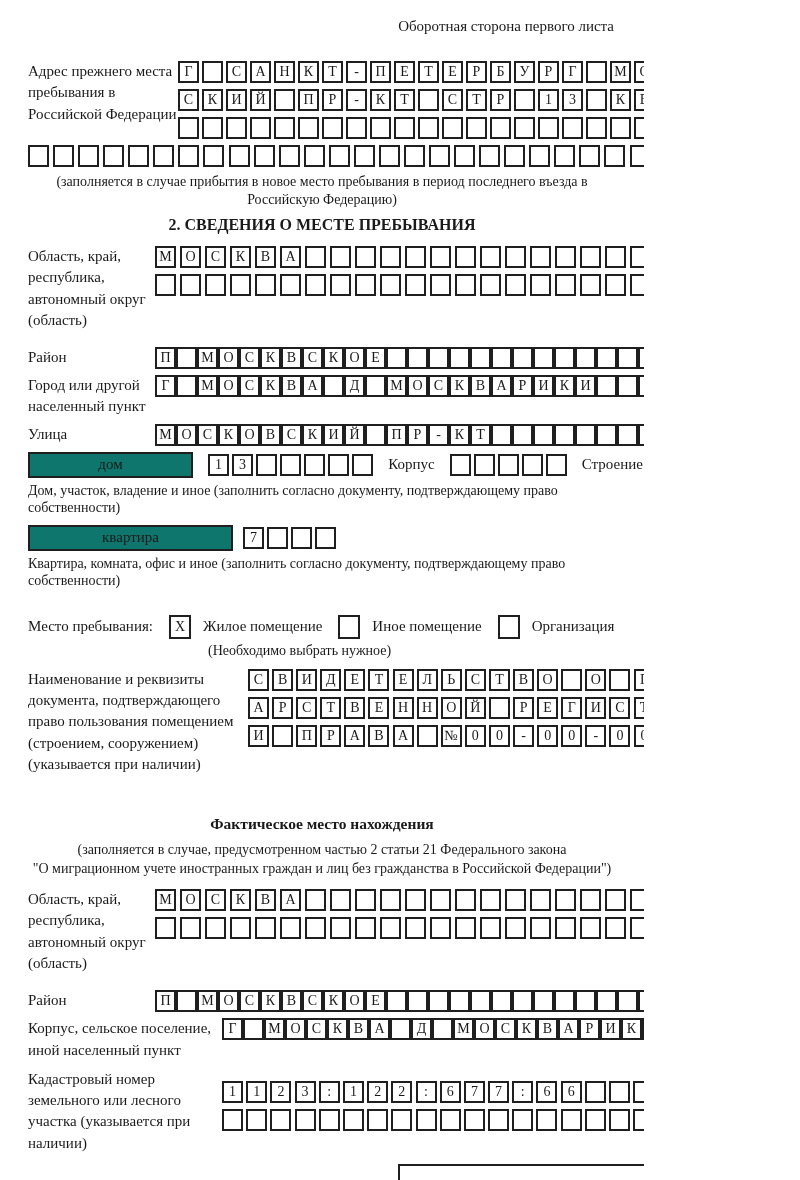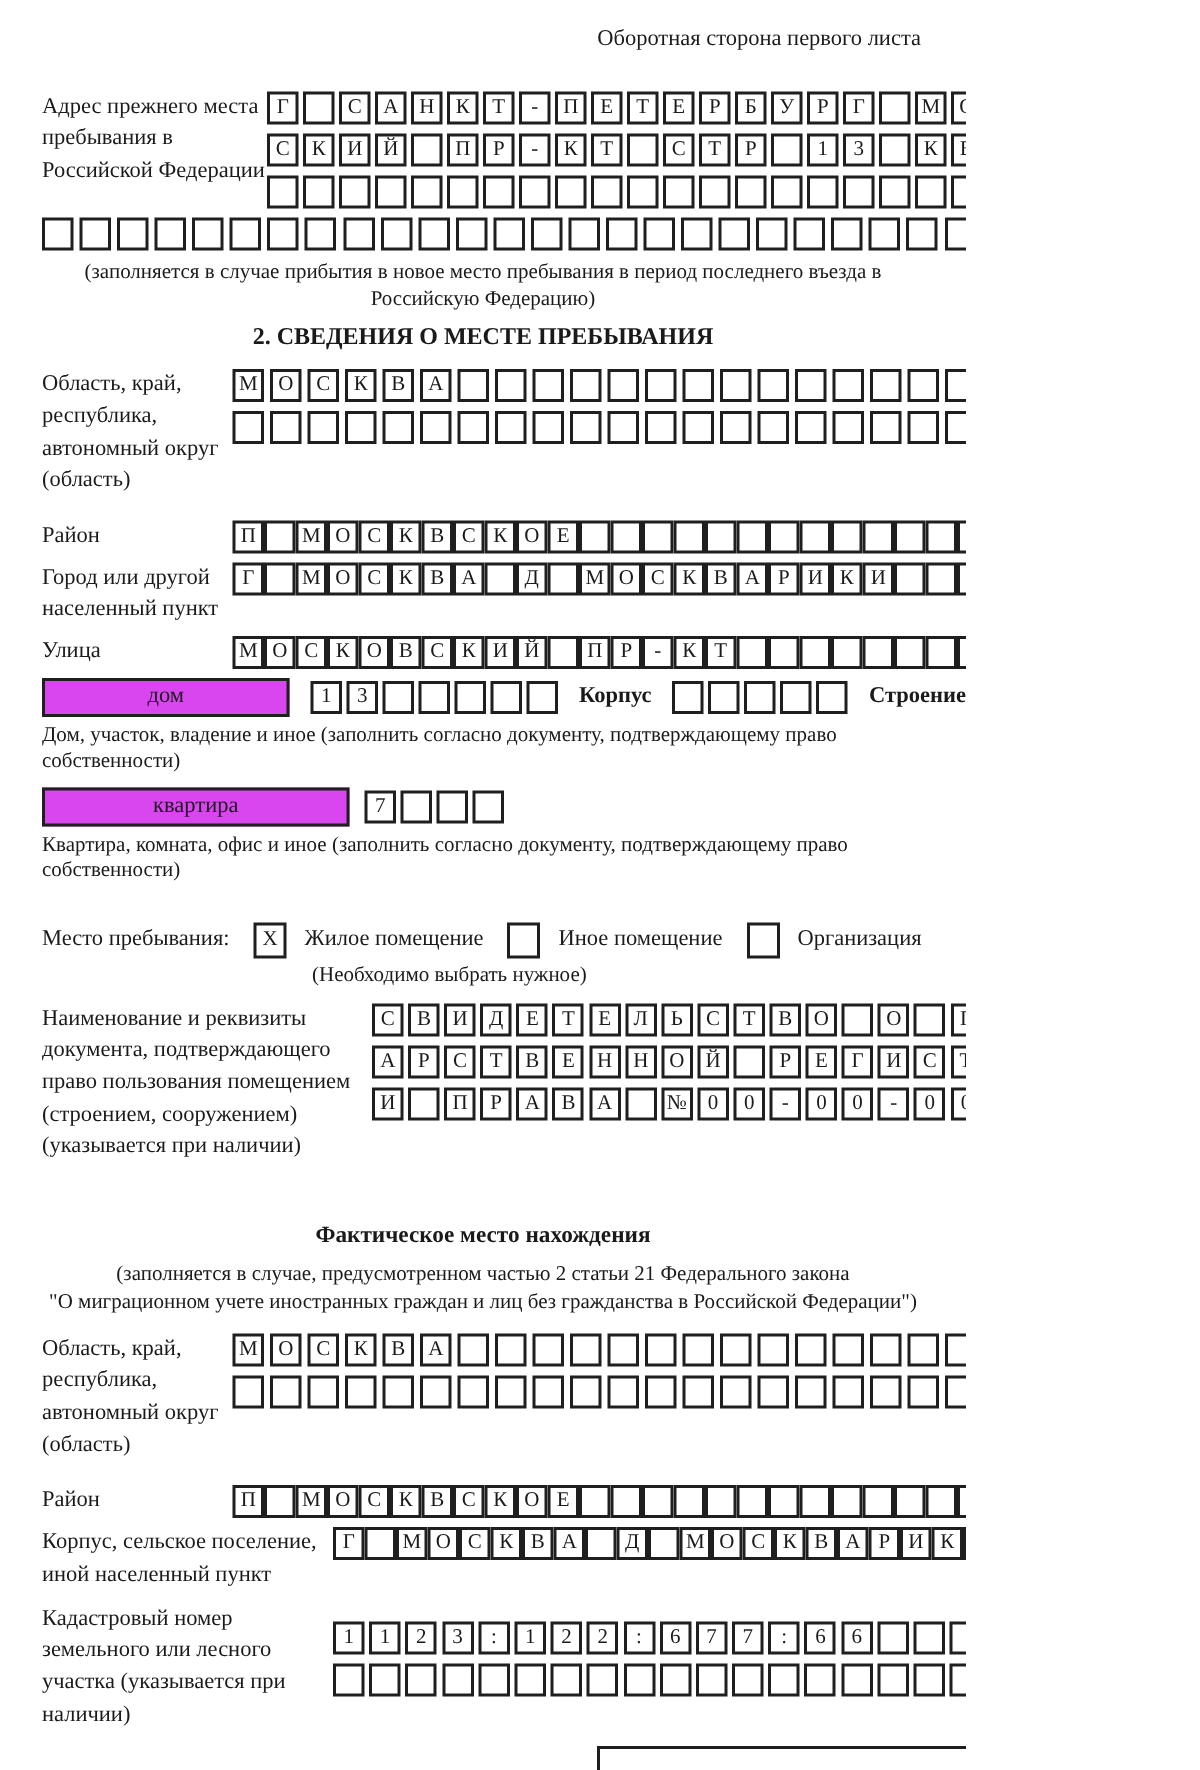--- a/index.html
+++ b/index.html
@@ -29,24 +29,24 @@
     border:2px solid #1f1f1f;display:flex;align-items:center;justify-content:center;
     font-size:14px;line-height:22px;background:#fff;
   }
   .caption{font-size:14px;line-height:1.25;}
   .caption.center{text-align:center;}
   .sec-title{text-align:center;font-size:16px;font-weight:bold;margin:8px 0 12px 0;}
   .sub-title{text-align:center;font-size:15.5px;font-weight:bold;margin:12px 0 8px 0;}
   .note-center{text-align:center;font-size:14px;line-height:1.35;}
   .wide-box{
     box-sizing:border-box;border:2px solid #1f1f1f;height:26px;
-    display:flex;align-items:center;justify-content:center;font-size:15px;background:#d946ef;
+    display:flex;align-items:center;justify-content:center;font-size:15px;background:#0f766e;
   }
   .house-row{display:flex;align-items:center;width:723px;justify-content:space-between;margin:4px 0 4px 0;}
-  .small-label{font-size:15px;white-space:nowrap;font-weight:bold;}
+  .small-label{font-size:15px;white-space:nowrap;}
   .apt-row{display:flex;align-items:center;margin:6px 0 4px 0;}
   .stay-row{display:flex;align-items:center;font-size:15px;margin:25px 0 2px 0;}
   .checkbox{
     width:22px;height:24px;box-sizing:border-box;border:2px solid #1f1f1f;
     display:flex;align-items:center;justify-content:center;font-size:14px;background:#fff;
   }
   .opt{display:flex;align-items:center;}
   .opt .checkbox{margin:0 12px 0 16px;}
   .opt-label{white-space:nowrap;}
   .stay-note{font-size:14px;margin:4px 0 10px 180px;}

